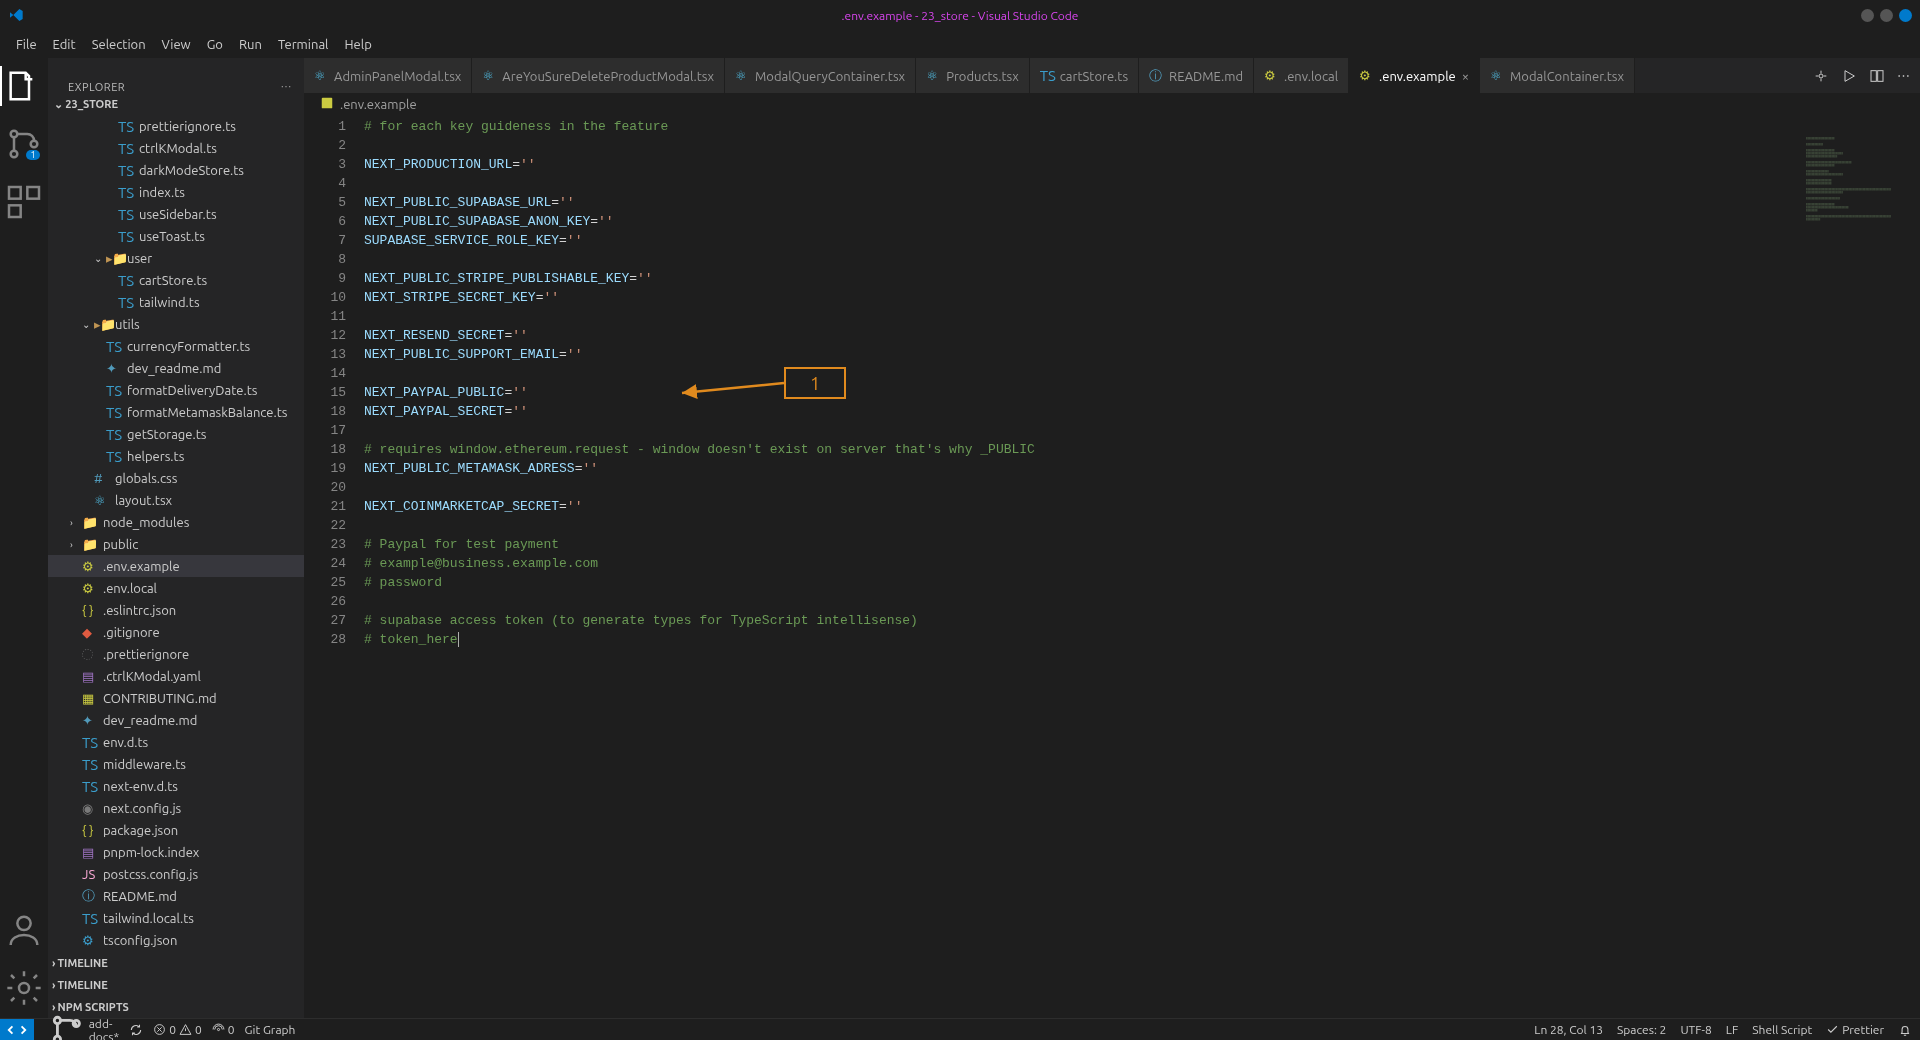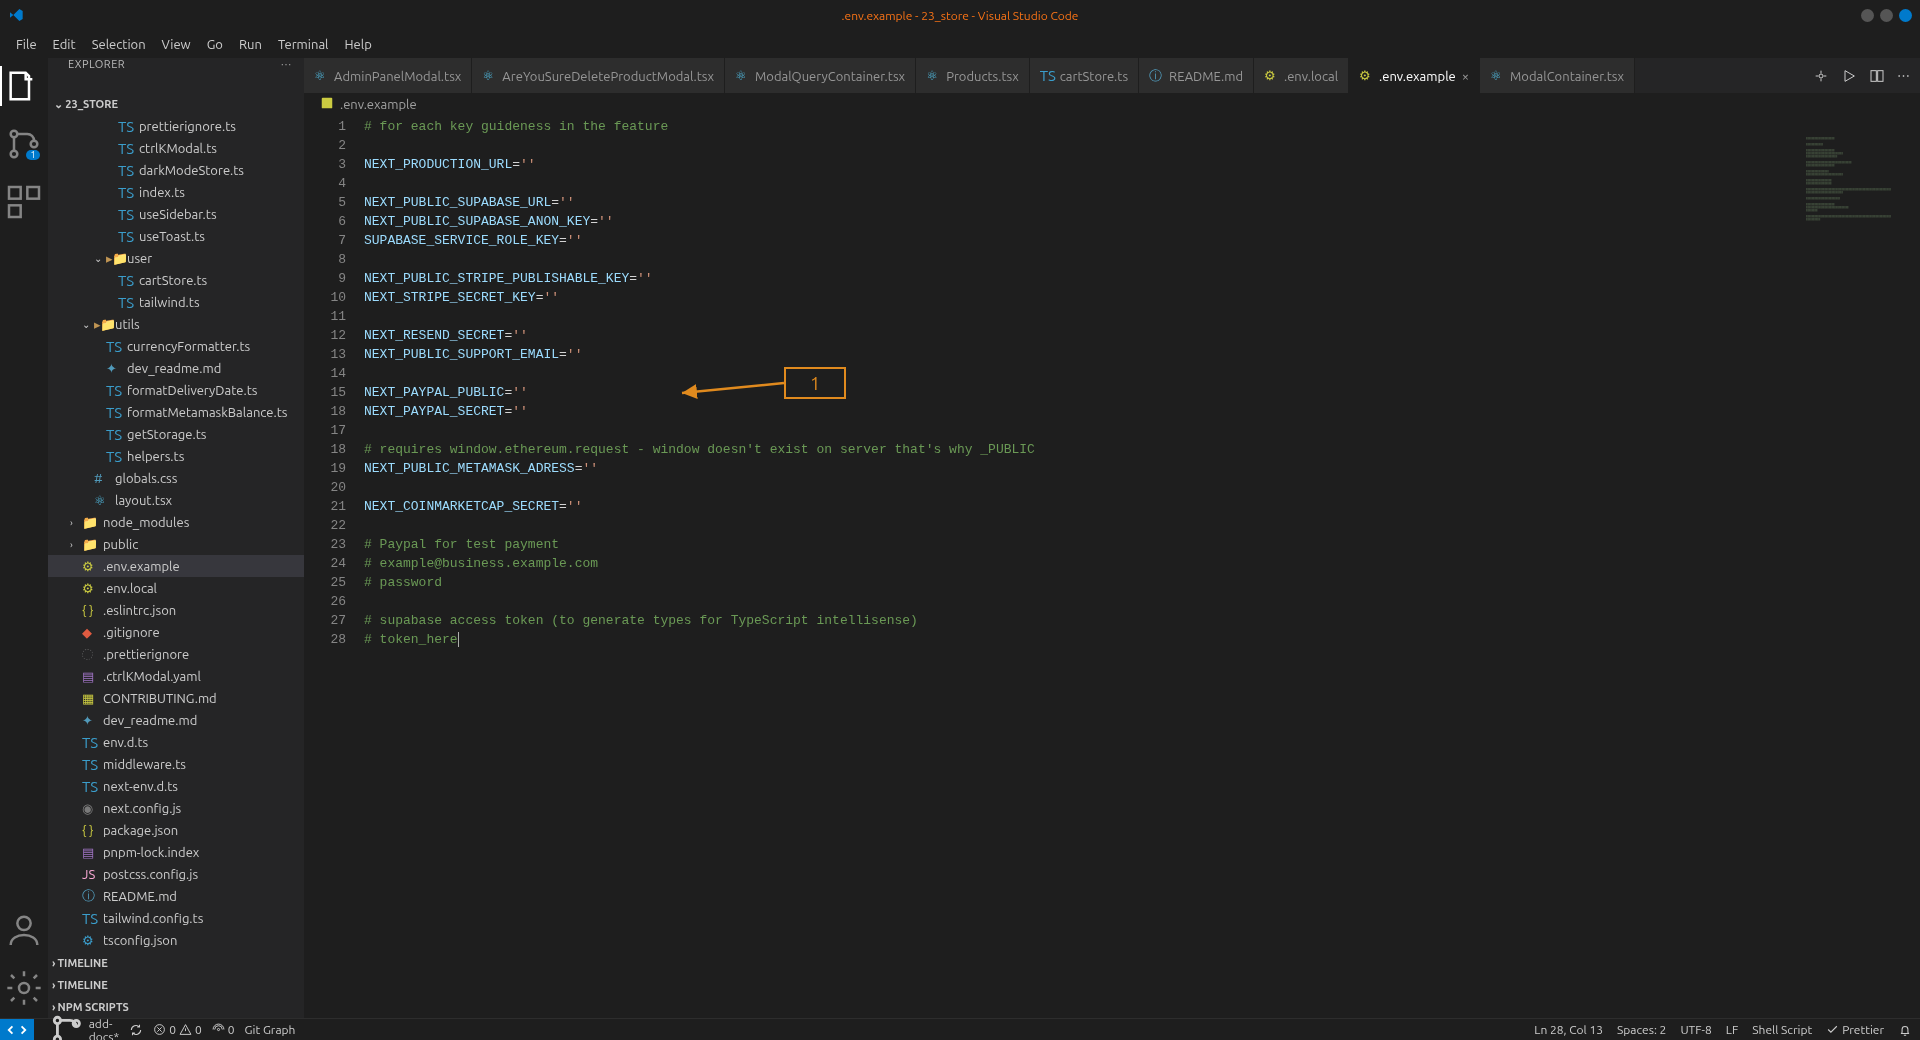--- a/index.html
+++ b/index.html
@@ -25,21 +25,21 @@
   position: relative;
 }
 .titlebar .vscode-icon {
   width: 16px; height: 16px;
   color: #007acc;
 }
 .titlebar .title-text {
   position: absolute;
   left: 50%;
   transform: translateX(-50%);
-  color: #f97316;
+  color: #d946ef;
   font-size: 12px;
 }
 .titlebar .window-controls {
   margin-left: auto;
   display: flex;
   gap: 6px;
 }
 .titlebar .wc {
   width: 13px; height: 13px;
   border-radius: 50%;
@@ -125,21 +125,21 @@
 .sidebar {
   width: 256px;
   background: #252526;
   display: flex;
   flex-direction: column;
   overflow: hidden;
 }
 .sidebar-header {
   height: 35px;
   display: flex;
-  align-items: flex-start;
+  align-items: flex-end;
   justify-content: space-between;
   padding: 0 12px 0 20px;
   font-size: 11px;
   color: #bbbbbb;
   letter-spacing: 0.5px;
 }
 .sidebar-header .dots { color: #999; cursor: pointer; }
 .project-header {
   height: 22px;
   display: flex;
@@ -710,21 +710,21 @@
             <span class="i-readme">ⓘ</span>
           </span>
           <span>README.md</span>
         </div>
         <div class="tree-item">
           <span class="indent" style="width:12px"></span>
           <span class="chev"></span>
           <span class="file-icon">
             <span class="i-ts">TS</span>
           </span>
-          <span>tailwind.config.ts</span>
+          <span>tailwind.local.ts</span>
         </div>
         <div class="tree-item">
           <span class="indent" style="width:12px"></span>
           <span class="chev"></span>
           <span class="file-icon">
             <span style="color:#3b9ecc">⚙</span>
           </span>
           <span>tsconfig.json</span>
         </div>
       </div>

